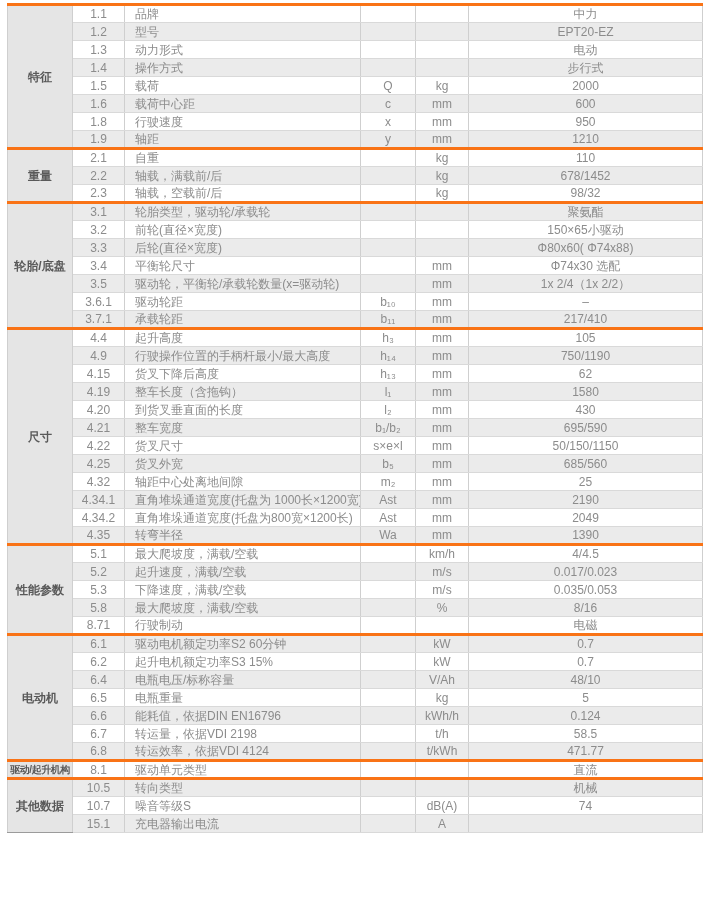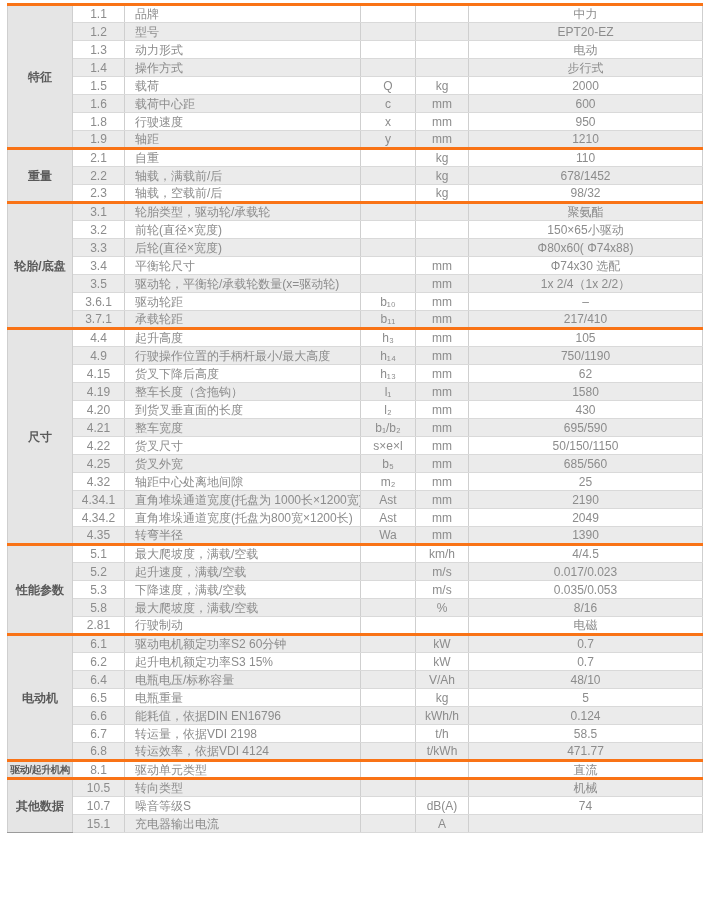--- a/index.html
+++ b/index.html
@@ -313,21 +313,21 @@
           <td>0.035/0.053</td>
         </tr>
         <tr class="alt">
           <td>5.8</td>
           <td class="desc">最大爬坡度，满载/空载</td>
           <td class="sym"></td>
           <td>%</td>
           <td>8/16</td>
         </tr>
         <tr>
-          <td>2.81</td>
+          <td>8.71</td>
           <td class="desc">行驶制动</td>
           <td class="sym"></td>
           <td></td>
           <td>电磁</td>
         </tr>
         <tr class="alt section-start">
           <th class="cat" rowspan="7">电动机</th>
           <td>6.1</td>
           <td class="desc">驱动电机额定功率S2 60分钟</td>
           <td class="sym"></td>

